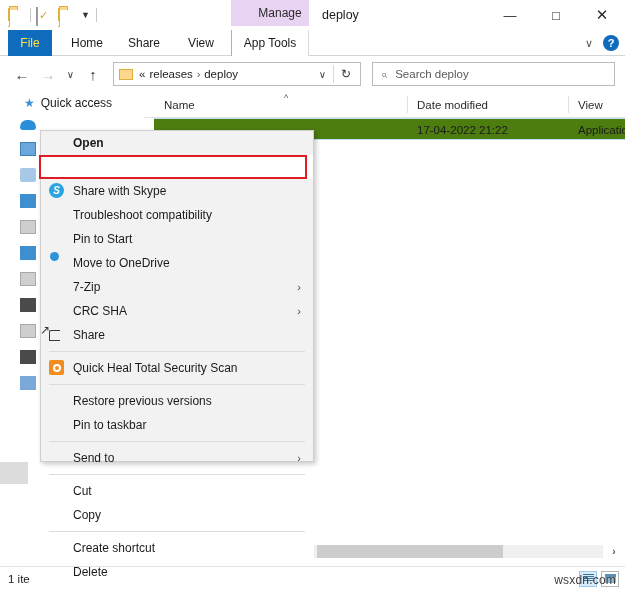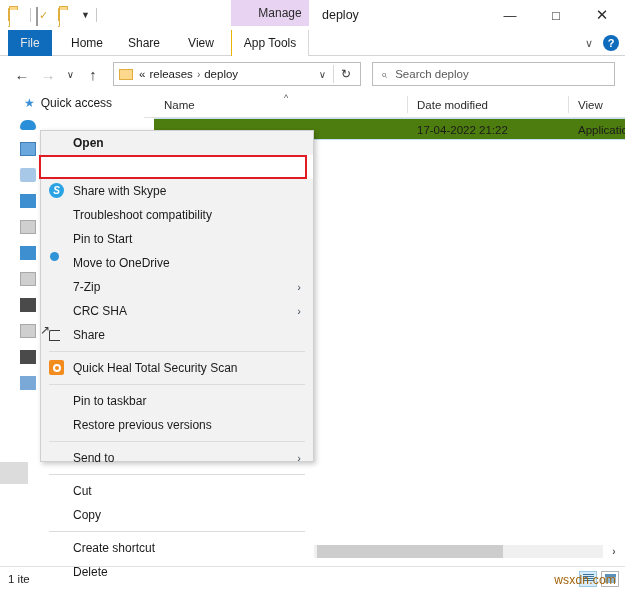--- a/index.html
+++ b/index.html
@@ -62,21 +62,21 @@
         font-size:13px; color:#2b2b2b; }
   .wc.close { font-size:15px; }
 
   
   .ribbonbar {
     height: 26px; position: relative; background:#ffffff;
     border-bottom: 1px solid #d4d4d4;
   }
   .tab { position:absolute; top:0; height:26px; display:flex; align-items:center;
          justify-content:center; font-size:12px; color:#1b1b1b; }
-  .tab.file { left:8px; width:44px; background:#0f6cbd; color:#e5e5e5; }
+  .tab.file { left:8px; width:44px; background:#0f6cbd; color:#fde047; }
   .tab.home { left:60px; width:54px; }
   .tab.share { left:118px; width:52px; }
   .tab.view { left:178px; width:46px; }
   .tab.apptools { left:231px; width:78px; background:#ffffff;
                   border-left:1px solid #eab308; border-right:1px solid #d8d8d8; }
   .ribbon-right { position:absolute; right:6px; top:0; height:26px; display:flex;
                   align-items:center; gap:10px; }
   .chev-down { font-size:11px; color:#555; }
   .help-ico { width:16px; height:16px; border-radius:50%; background:#0f6cbd; color:#fff;
               font-size:11px; font-weight:bold; display:flex; align-items:center;
@@ -210,21 +210,21 @@
   }
 
   .redbox {
     position:absolute; left:-2px; top:0; width:268px; height:24px;
     border:2px solid #e01b24; background:#ffffff; z-index:2;
     pointer-events:none;
   }
   .mi.highlight { background:#ffffff; z-index:3; }
 
   .watermark {
-    position:absolute; right:9px; bottom:3px; font-size:12px; color:#a16207;
+    position:absolute; right:9px; bottom:3px; font-size:12px; color:#404040;
     letter-spacing:0.2px; z-index:40;
   }
 </style>
 </head>
 <body>
 
 <div class="explorer">
 
   <div class="titlebar">
     <div class="qat">
@@ -385,24 +385,24 @@
     <div class="mi">
       <span class="mi-ico">
         <span class="quickheal">
           <span class="quickheal-in"></span>
         </span>
       </span>
       <span>Quick Heal Total Security Scan</span>
     </div>
     <div class="msep"></div>
     <div class="mi">
+      <span>Restore previous versions</span>
+    </div>
+    <div class="mi">
       <span>Pin to taskbar</span>
-    </div>
-    <div class="mi">
-      <span>Restore previous versions</span>
     </div>
     <div class="msep"></div>
     <div class="mi">
       <span>Send to</span>
       <span class="arrow">›</span>
     </div>
     <div class="msep"></div>
     <div class="mi">
       <span>Cut</span>
     </div>

